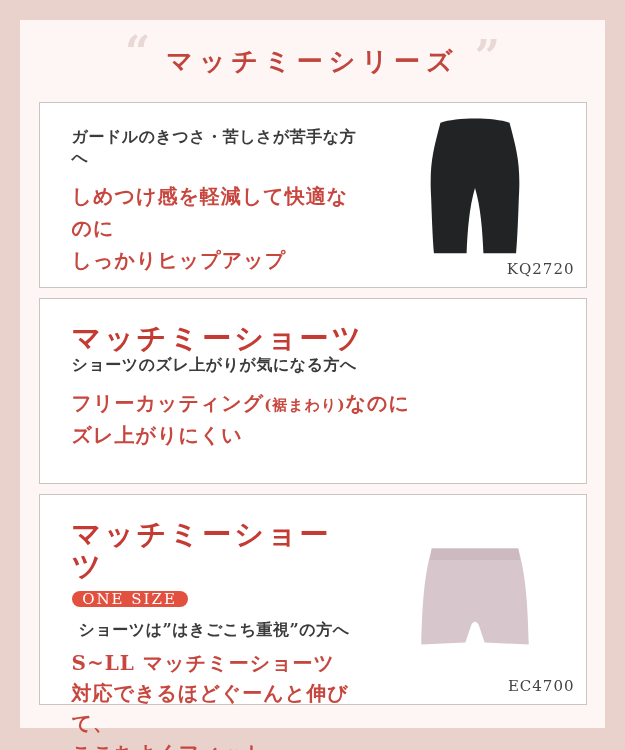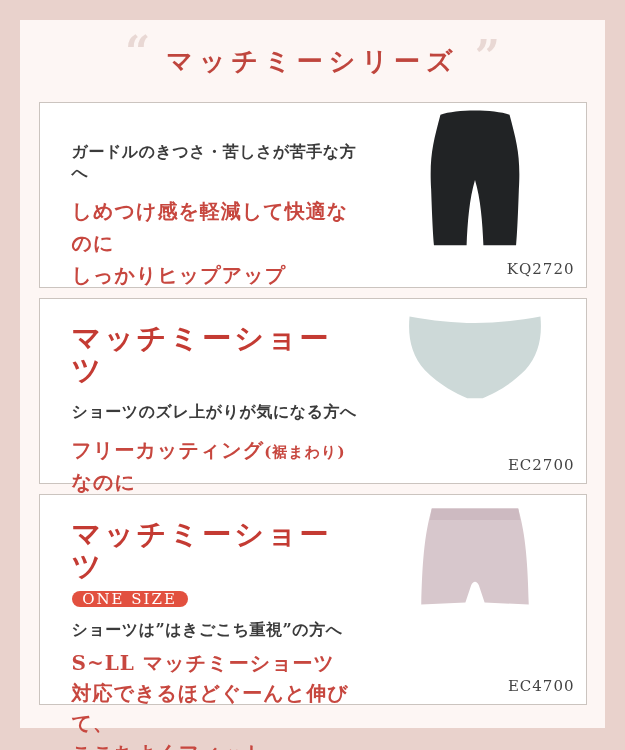--- a/index.html
+++ b/index.html
@@ -36,41 +36,41 @@
   }
   .card.h1, .card.h2 { height:186px; }
   .card.h3 { height:211px; }
 
   .card-text { flex:1; padding:24px 0 0 32px; }
   .product-title {
     font-size:29px; letter-spacing:3px; color:#c43b33;
     font-weight:600; line-height:1.1;
   }
   .audience {
-    margin-top:15px; font-size:16px; color:#3b3b3b;
+    font-size:16px; color:#3b3b3b;
     font-weight:700; letter-spacing:0.5px;
   }
   .features {
     margin-top:11px; font-size:20px; color:#c7473f;
     letter-spacing:1px; line-height:1.6; font-weight:600;
   }
   .small-inline { font-size:15px; }
 
   .badge {
     margin-top:8px; width:116px; height:16px; border-radius:13px;
     background:#e2503f; color:#ffffff;
     display:flex; align-items:center; justify-content:center;
     font-size:15px; letter-spacing:2px;
   }
-  .card.h3 .audience { margin-top:13px; }
+  .card.h3 .audience { margin-top:13px;margin-left:7px; }
   .card.h3 .features { margin-top:7px; line-height:1.5; }
 
   .card-visual {
     width:222px; position:relative;
-    display:flex; justify-content:center;
+    display:flex; align-items:center; justify-content:center;
   }
   .product-code {
     position:absolute; right:11px; bottom:9px;
     font-size:15px; color:#434343; letter-spacing:1px;
   }
   .img-girdle { margin-bottom:14px; }
   .img-panty  { margin-bottom:22px; }
   .img-boxer  { margin-bottom:6px; }
 </style>
 </head>
@@ -103,26 +103,20 @@
 
     <div class="card h2">
       <div class="card-text">
         <h2 class="product-title">マッチミーショーツ</h2>
         <p class="audience">ショーツのズレ上がりが気になる方へ</p>
         <div class="features">
           <div><span>フリーカッティング</span><span class="small-inline">(裾まわり)</span><span>なのに</span></div>
           <div>ズレ上がりにくい</div>
         </div>
       </div>
-      <div class="card-visual">
-        <svg class="img-panty" width="154" height="106" viewBox="0 0 160 110">
-          <path fill="#cdd9d8" d="M12,18 C60,27 100,27 148,18 C150,40 146,58 132,74 C116,90 100,98 88,103 L72,103 C60,98 44,90 28,74 C14,58 10,40 12,18 Z"></path>
-        </svg>
-        <span class="product-code">EC2700</span>
-      </div>
     </div>
 
     <div class="card h3">
       <div class="card-text">
         <h2 class="product-title">マッチミーショーツ</h2>
         <div class="badge">ONE SIZE</div>
         <p class="audience">ショーツは”はきごこち重視”の方へ</p>
         <div class="features">
           <div>S~LL マッチミーショーツ</div>
           <div>対応できるほどぐーんと伸びて、</div>

